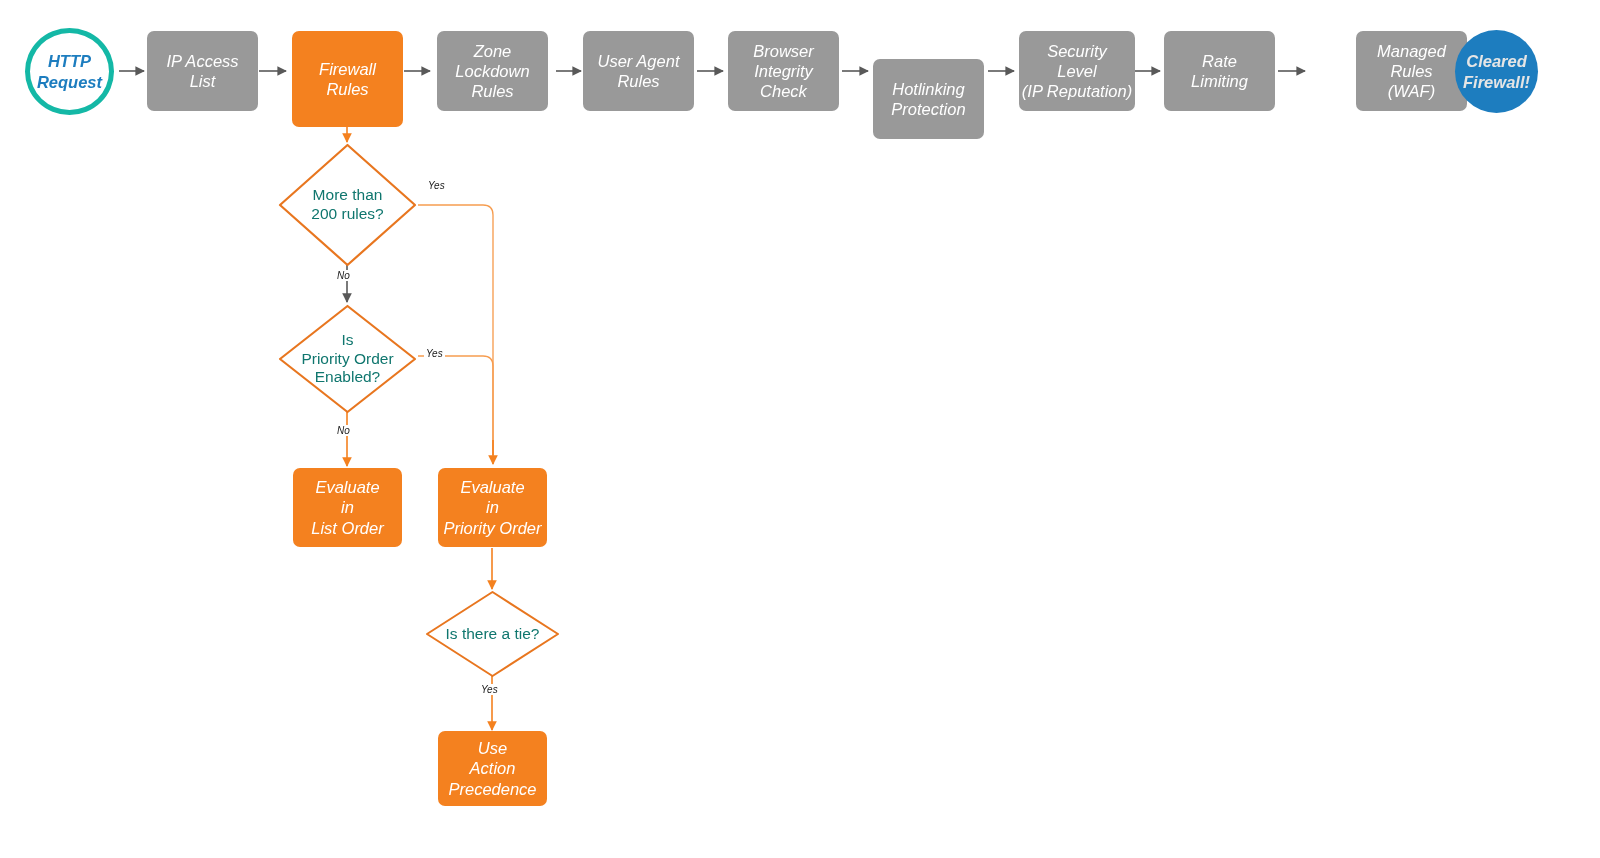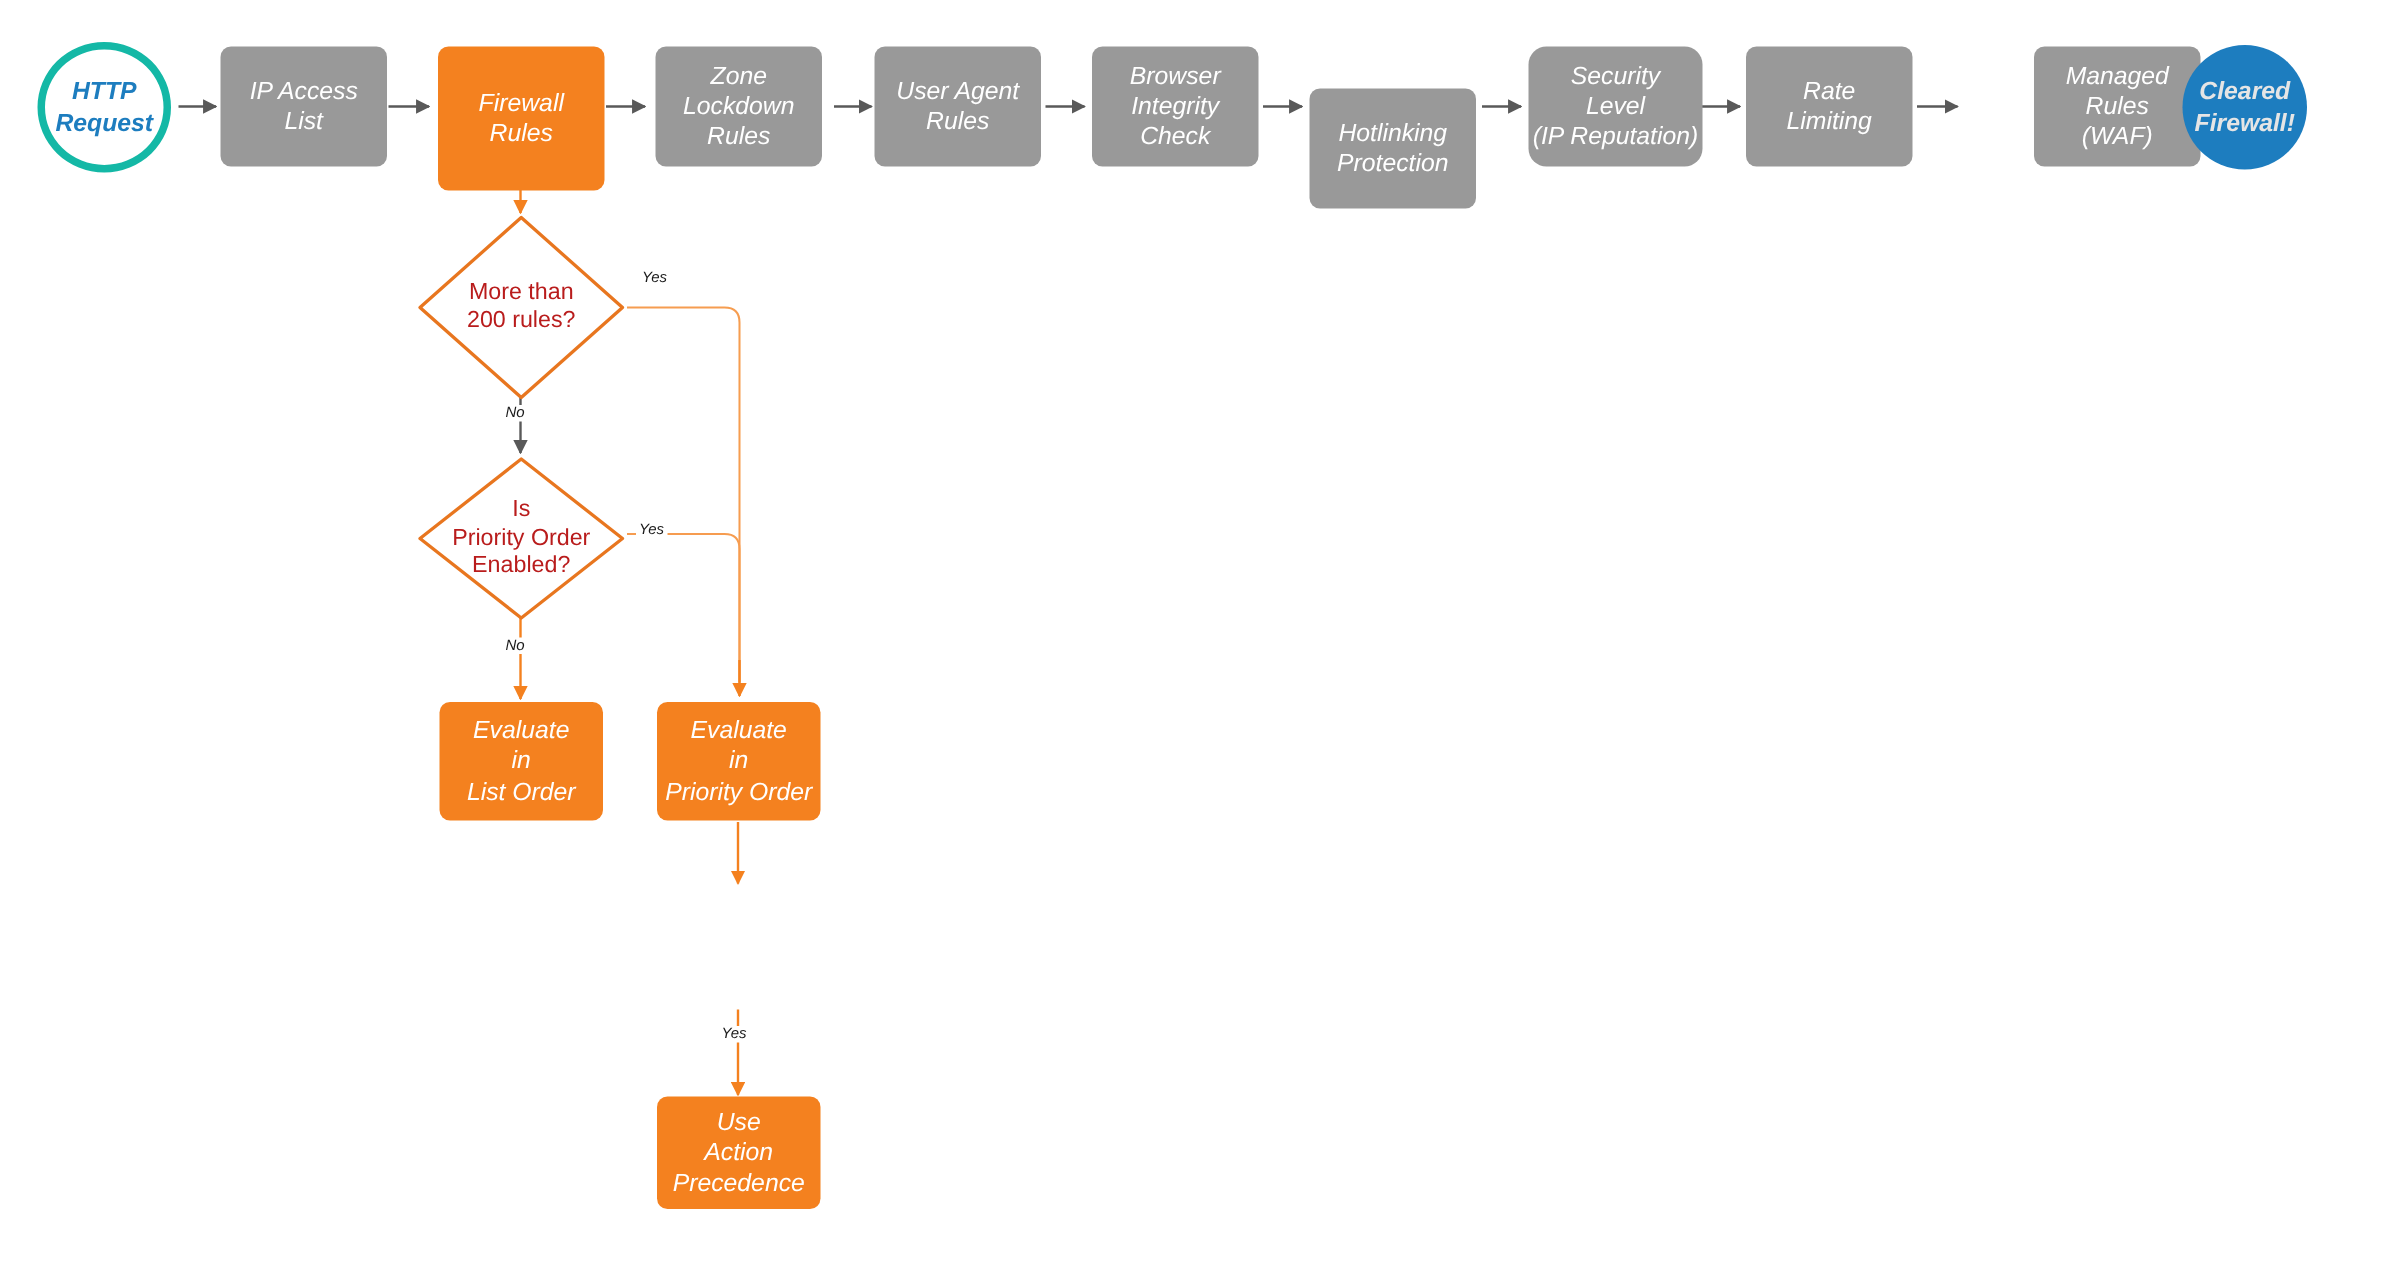--- a/index.html
+++ b/index.html
@@ -81,21 +81,21 @@
     position: absolute;
     left: 0;
     top: 0;
     width: 100%;
     height: 100%;
     display: flex;
     align-items: center;
     justify-content: center;
     text-align: center;
     font-size: 15.5px;
-    color: #b91c1c;
+    color: #0f766e;
     line-height: 1.22;
     white-space: pre-line;
   }
 
   
   .elabel {
     position: absolute;
     font-size: 10px;
     font-style: italic;
     color: #1a1a1a;
@@ -163,21 +163,21 @@
   <div class="node box gray" style="left:583px; top:31px; width:111px; height:80px;">User Agent
 Rules</div>
 
   <div class="node box gray" style="left:728px; top:31px; width:111px; height:80px;">Browser
 Integrity
 Check</div>
 
   <div class="node box gray" style="left:873px; top:31px; width:111px; height:80px;margin-top:28px;">Hotlinking
 Protection</div>
 
-  <div class="node box gray" style="left:1019px; top:31px; width:116px; height:80px;border-radius:12px;">Security
+  <div class="node box gray" style="left:1019px; top:31px; width:116px; height:80px;">Security
 Level
 (IP Reputation)</div>
 
   <div class="node box gray" style="left:1164px; top:31px; width:111px; height:80px;">Rate
 Limiting</div>
 
   <div class="node box gray" style="left:1356px; top:31px; width:111px; height:80px;">Managed
 Rules
 (WAF)</div>
 
@@ -194,20 +194,26 @@
 
   <div class="diamond" style="left:277px; top:303px; width:141px; height:112px;">
     <svg width="141" height="112" viewBox="0 0 141 112" xmlns="http://www.w3.org/2000/svg">
       <path d="M 70.5 3 L 138 56 L 70.5 109 L 3 56 Z" fill="#ffffff" stroke="#E8761F" stroke-width="2.2" stroke-linejoin="round"></path>
     </svg>
     <div class="dlabel">Is
 Priority Order
 Enabled?</div>
   </div>
 
+  <div class="diamond" style="left:424px; top:589px; width:137px; height:90px;">
+    <svg width="137" height="90" viewBox="0 0 137 90" xmlns="http://www.w3.org/2000/svg">
+      <path d="M 68.5 3 L 134 45 L 68.5 87 L 3 45 Z" fill="#ffffff" stroke="#E8761F" stroke-width="2" stroke-linejoin="round"></path>
+    </svg>
+    <div class="dlabel">Is there a tie?</div>
+  </div>
 
   <div class="node box orange" style="left:293px; top:468px; width:109px; height:79px;">Evaluate
 in
 List Order</div>
 
   <div class="node box orange" style="left:438px; top:468px; width:109px; height:79px;">Evaluate
 in
 Priority Order</div>
 
   <div class="node box orange" style="left:438px; top:731px; width:109px; height:75px;">Use

